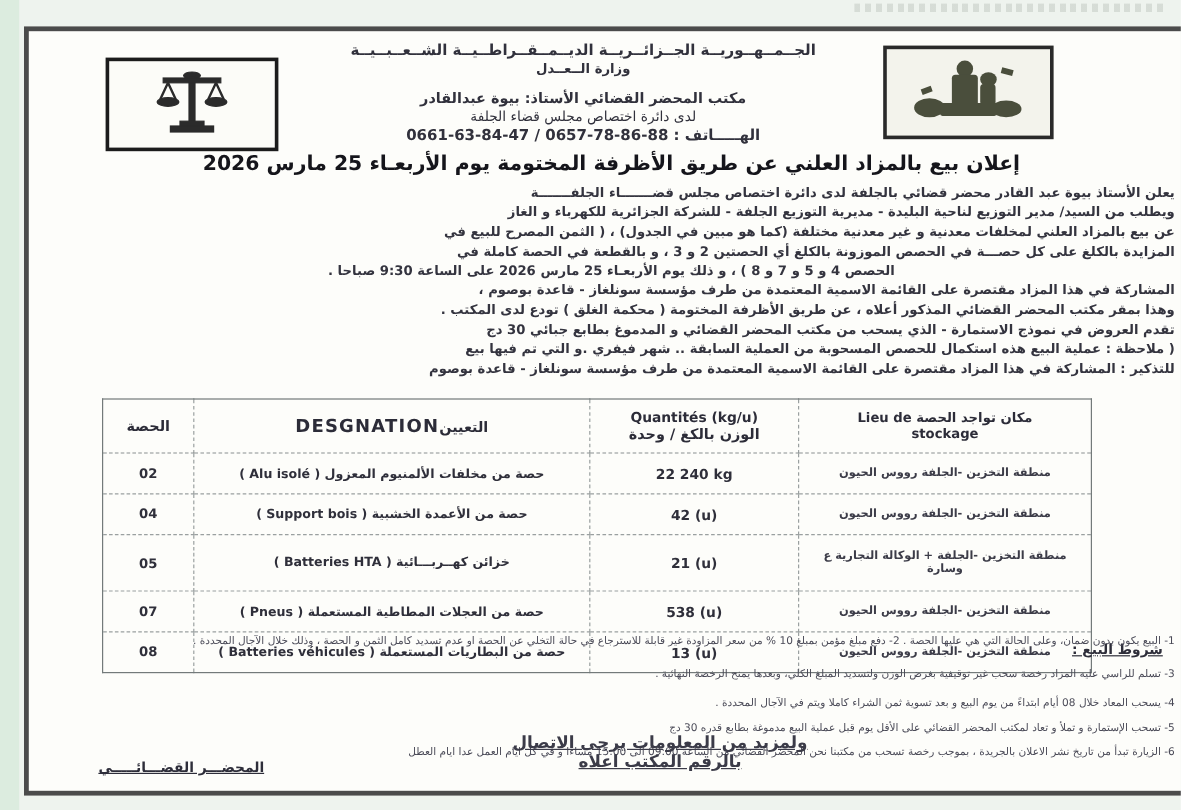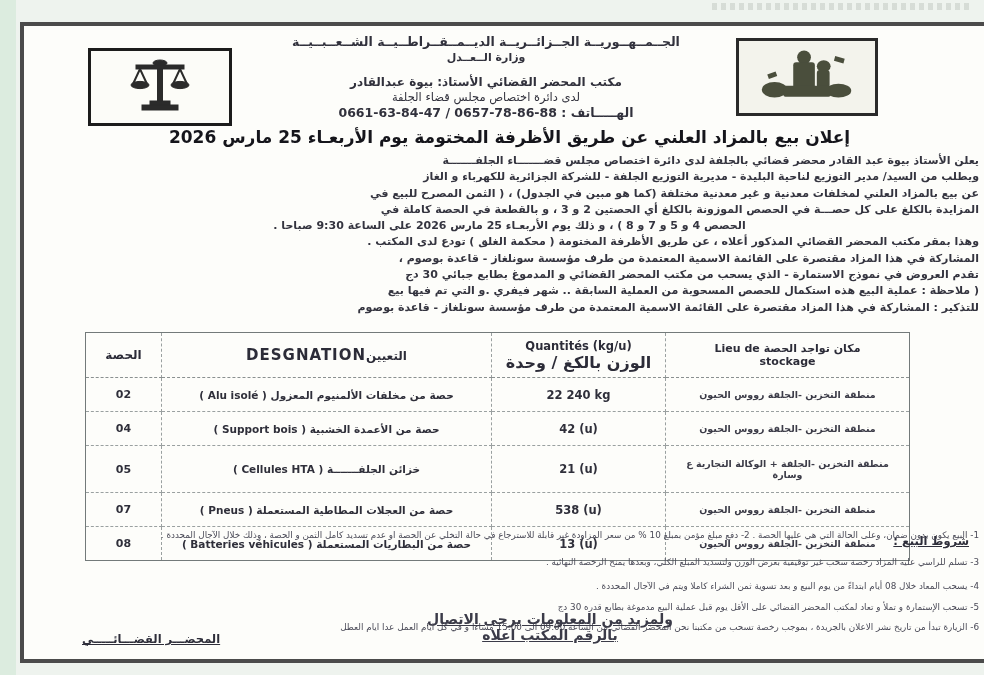--- a/index.html
+++ b/index.html
@@ -36,21 +36,21 @@
   .lots-table thead th{border-bottom:1px dashed #8a9090;height:38px;color:#2c2c38;}
   .col-lot{width:76px;}
   .col-des{width:330px;}
   .col-qty{width:174px;}
   .col-loc{width:244px;}
   .th-lot{font-size:12px;font-weight:bold;direction:rtl;text-align:center;}
   .th-des{font-size:12px;font-weight:bold;text-align:center;}
   .th-des .latin{font-size:15px;letter-spacing:1px;}
   .th-des .ar{font-size:12px;}
   .th-qty{font-size:11.5px;font-weight:bold;text-align:center;direction:rtl;}
-  .th-qty .l2{font-size:16px;}
+  .th-qty .l2{font-size:12px;}
   .th-loc{font-size:11px;font-weight:bold;text-align:center;direction:rtl;}
   .td-lot{text-align:center;font-weight:bold;font-size:11px;height:27px;}
   .td-des{direction:rtl;text-align:center;font-weight:bold;font-size:10.5px;}
   .td-qty{text-align:center;font-weight:bold;font-size:11.5px;}
   .td-loc{direction:rtl;text-align:center;font-size:9.5px;color:#3c3c48;font-weight:bold;}
   tr.tall td{height:40px;}
   
   .cond-title{position:absolute;top:508px;right:26px;direction:rtl;font-size:11.5px;font-weight:bold;
     text-decoration:underline;color:#2e2e3a;}
   .conds{position:absolute;top:503px;right:16px;left:16px;direction:rtl;text-align:right;
@@ -119,22 +119,22 @@
     </div>
 
     <div class="title">إعلان بيع بالمزاد العلني عن طريق الأظرفة المختومة يوم الأربعـاء 25 مارس 2026</div>
 
     <div class="intro">
       <div>يعلن الأستاذ بيوة عبد القادر محضر قضائي بالجلفة لدى دائرة اختصاص مجلس قضـــــــاء الجلفـــــــة</div>
       <div>ويطلب من السيد/ مدير التوزيع لناحية البليدة - مديرية التوزيع الجلفة - للشركة الجزائرية للكهرباء و الغاز</div>
       <div>عن بيع بالمزاد العلني لمخلفات معدنية و غير معدنية مختلفة (كما هو مبين في الجدول) ، ( الثمن المصرح للبيع في</div>
       <div>المزايدة بالكلغ على كل حصـــة في الحصص الموزونة بالكلغ أي الحصتين 2 و 3 ، و بالقطعة في الحصة كاملة في</div>
       <div class="c">الحصص 4 و 5 و 7 و 8 ) ، و ذلك يوم الأربعـاء 25 مارس 2026 على الساعة 9:30 صباحا .</div>
+      <div>المشاركة في هذا المزاد مقتصرة على القائمة الاسمية المعتمدة من طرف مؤسسة سونلغاز - قاعدة بوصوم ،</div>
       <div>وهذا بمقر مكتب المحضر القضائي المذكور أعلاه ، عن طريق الأظرفة المختومة ( محكمة الغلق ) تودع لدى المكتب .</div>
-      <div>المشاركة في هذا المزاد مقتصرة على القائمة الاسمية المعتمدة من طرف مؤسسة سونلغاز - قاعدة بوصوم ،</div>
       <div>تقدم العروض في نموذج الاستمارة - الذي يسحب من مكتب المحضر القضائي و المدموغ بطابع جبائي 30 دج</div>
       <div>( ملاحظة : عملية البيع هذه استكمال للحصص المسحوبة من العملية السابقة .. شهر فيفري .و التي تم فيها بيع</div>
       <div>للتذكير : المشاركة في هذا المزاد مقتصرة على القائمة الاسمية المعتمدة من طرف مؤسسة سونلغاز - قاعدة بوصوم</div>
     </div>
 
     <table class="lots-table">
       <colgroup>
         <col class="col-lot">
           <col class="col-des">
           <col class="col-qty">
@@ -164,21 +164,21 @@
           <td class="td-loc">منطقة التخزين -الجلفة رووس الحيون</td>
         </tr>
         <tr>
           <td class="td-lot">04</td>
           <td class="td-des">حصة من الأعمدة الخشبية ( Support bois )</td>
           <td class="td-qty">42 (u)</td>
           <td class="td-loc">منطقة التخزين -الجلفة رووس الحيون</td>
         </tr>
         <tr class="tall">
           <td class="td-lot">05</td>
-          <td class="td-des">خزائن الجلفـــــــة ( Cellules HTA )</td>
+          <td class="td-des">خزائن كهــربـــائية ( Batteries HTA )</td>
           <td class="td-qty">21 (u)</td>
           <td class="td-loc">منطقة التخزين -الجلفة + الوكالة التجارية ع وسارة</td>
         </tr>
         <tr>
           <td class="td-lot">07</td>
           <td class="td-des">حصة من العجلات المطاطية المستعملة ( Pneus )</td>
           <td class="td-qty">538 (u)</td>
           <td class="td-loc">منطقة التخزين -الجلفة رووس الحيون</td>
         </tr>
         <tr>

